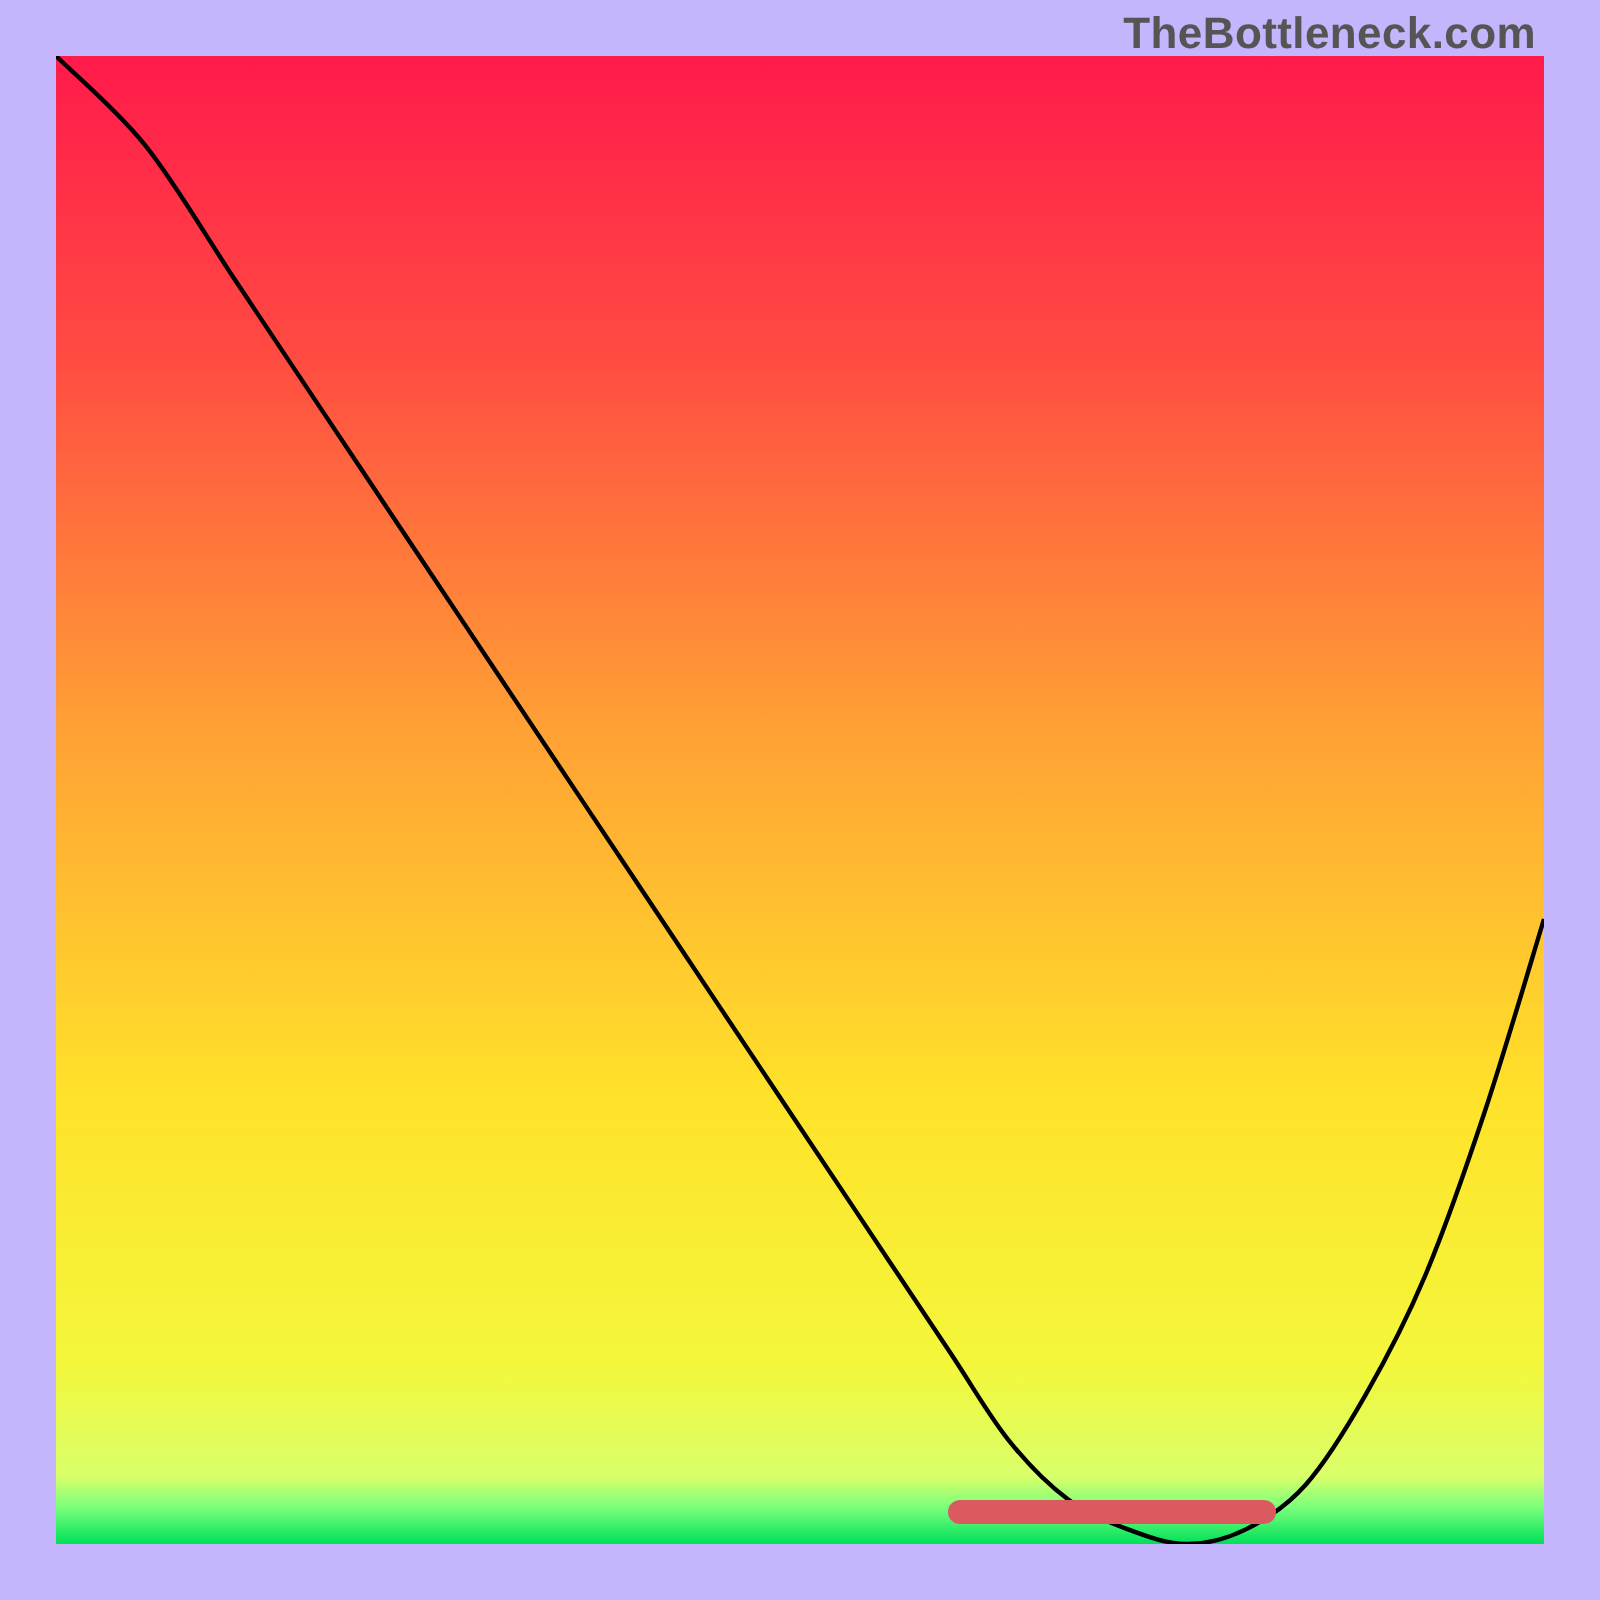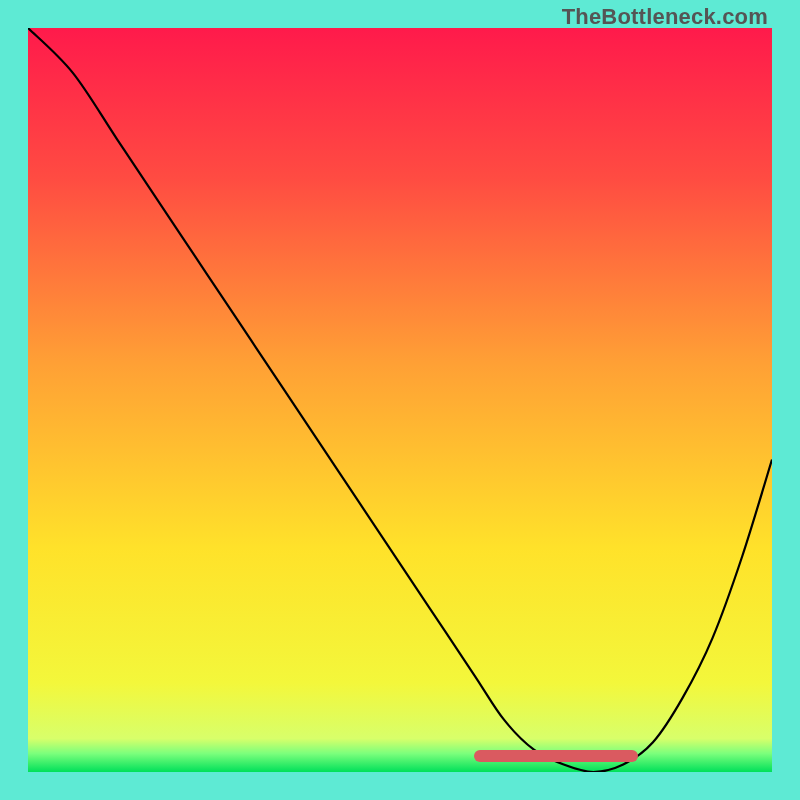--- a/index.html
+++ b/index.html
@@ -7,21 +7,21 @@
     padding: 0;
     width: 800px;
     height: 800px;
     background: #000;
     overflow: hidden;
   }
   .chart-container {
     position: relative;
     width: 800px;
     height: 800px;
-    background: #5eead4;
+    background: #c4b5fd;
   }
   .plot-area {
     position: absolute;
     left: 28px;
     top: 28px;
     width: 744px;
     height: 744px;
     overflow: hidden;
   }
   .gradient-bg {

